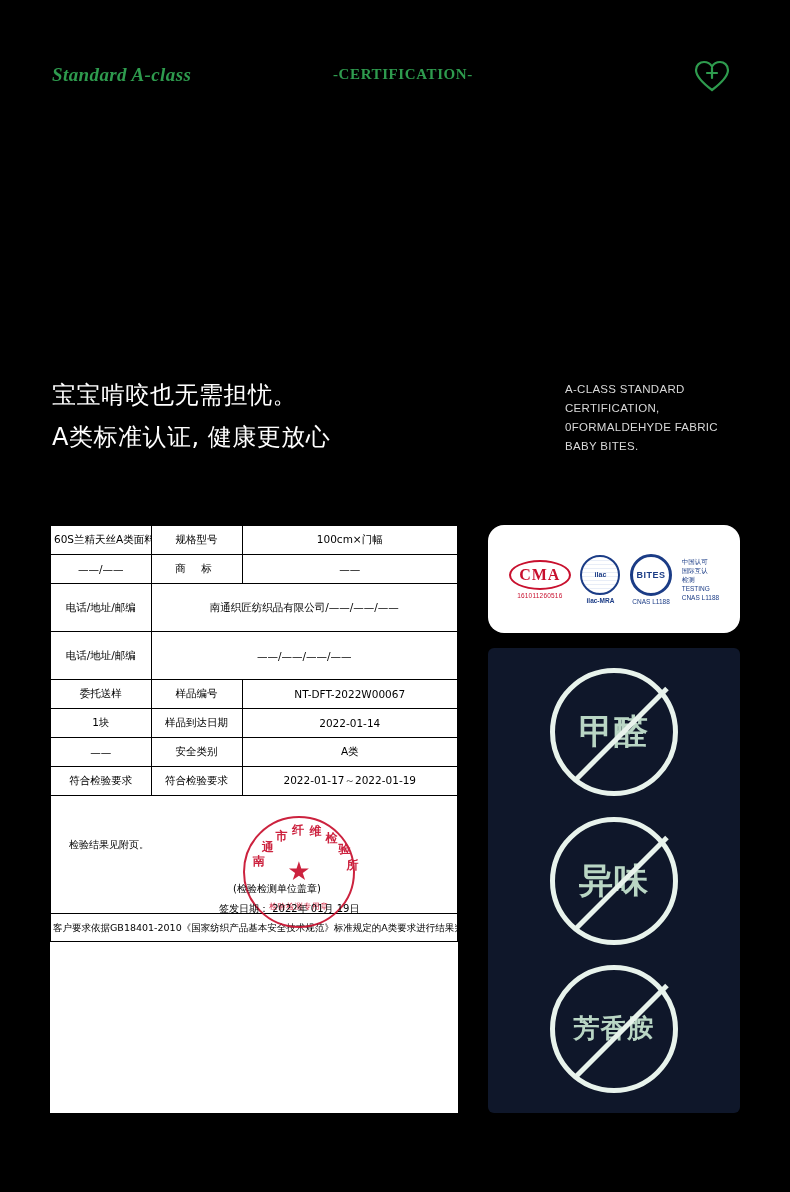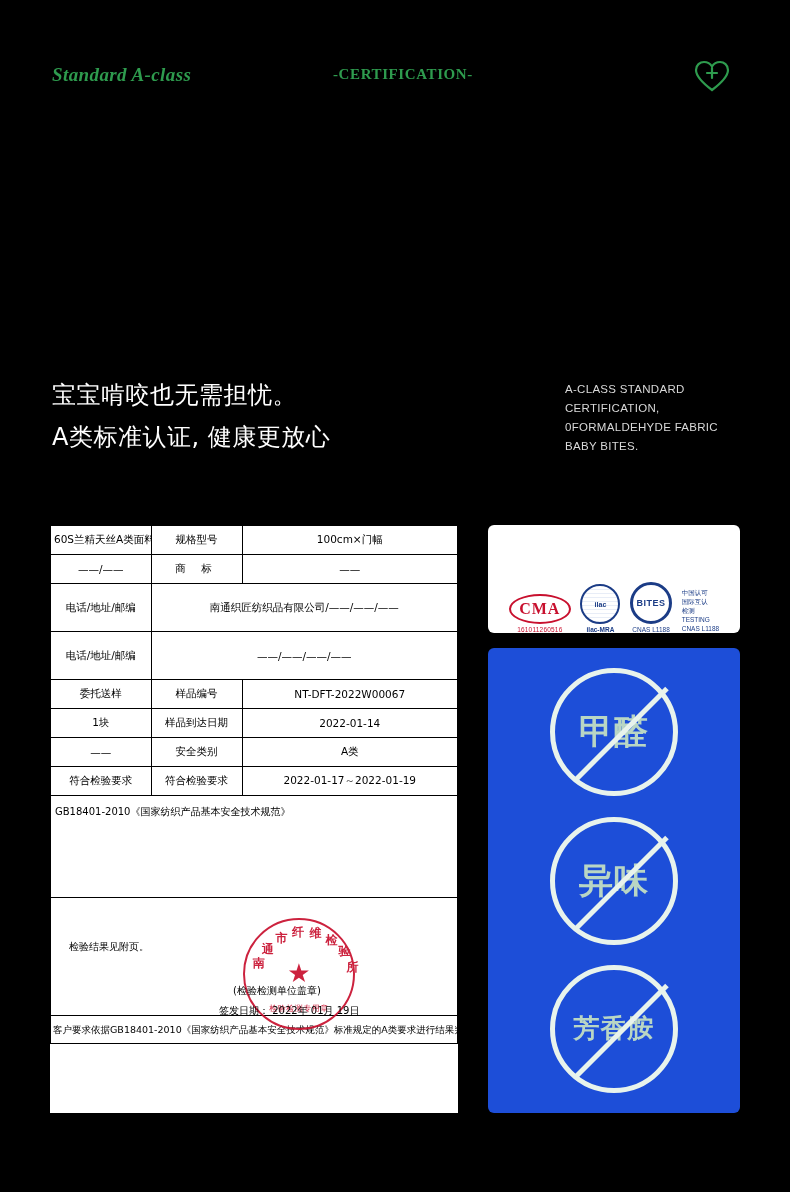--- a/index.html
+++ b/index.html
@@ -209,23 +209,23 @@
   }
 
   
   .logos {
     position: absolute;
     left: 488px;
     top: 525px;
     width: 252px;
     height: 108px;
     background: #fff;
-    border-radius: 6px;
+    border-radius: 16px;
     display: flex;
-    align-items: flex-end;
+    align-items: center;
     justify-content: space-around;
     padding: 0 16px;
   }
   .logo { text-align: center; }
   .logo-cma {
     color: #c8102e;
     font-weight: bold;
   }
   .cma-oval {
     width: 62px; height: 30px;
@@ -255,21 +255,21 @@
   .cnas-sub { font-size: 6.5px; color: #1b3c86; margin-top: 2px; }
   .cn-block { font-size: 6.5px; color: #1b3c86; line-height: 9px; text-align: left; }
 
   
   .bans {
     position: absolute;
     left: 488px;
     top: 648px;
     width: 252px;
     height: 465px;
-    background: #1d4ed8;
+    background: #0f172a;
     border-radius: 6px;
     display: flex;
     flex-direction: column;
     align-items: center;
     justify-content: space-evenly;
   }
   .ban {
     position: relative;
     width: 128px;
     height: 128px;
@@ -356,21 +356,20 @@
         <td class="c2">安全类别</td>
         <td class="c3">A类</td>
       </tr>
       <tr>
         <td class="c1">符合检验要求</td>
         <td class="c2">符合检验要求</td>
         <td class="c3">2022-01-17～2022-01-19</td>
       </tr>
     </tbody>
       </table>
-    <div class="note-box">GB18401-2010《国家纺织产品基本安全技术规范》</div>
     <div class="sign-box">
       <div class="sign-result">检验结果见附页。</div>
       <div class="stamp">
         <div class="star">★</div>
         <div class="arc">
           <span style="transform: rotate(-68deg) translate(0,-50px) rotate(68deg);">南</span>
           <span style="transform: rotate(-48deg) translate(0,-50px) rotate(48deg);">通</span>
           <span style="transform: rotate(-28deg) translate(0,-50px) rotate(28deg);">市</span>
           <span style="transform: rotate(-8deg) translate(0,-50px) rotate(8deg);">纤</span>
           <span style="transform: rotate(12deg) translate(0,-50px) rotate(-12deg);">维</span>

